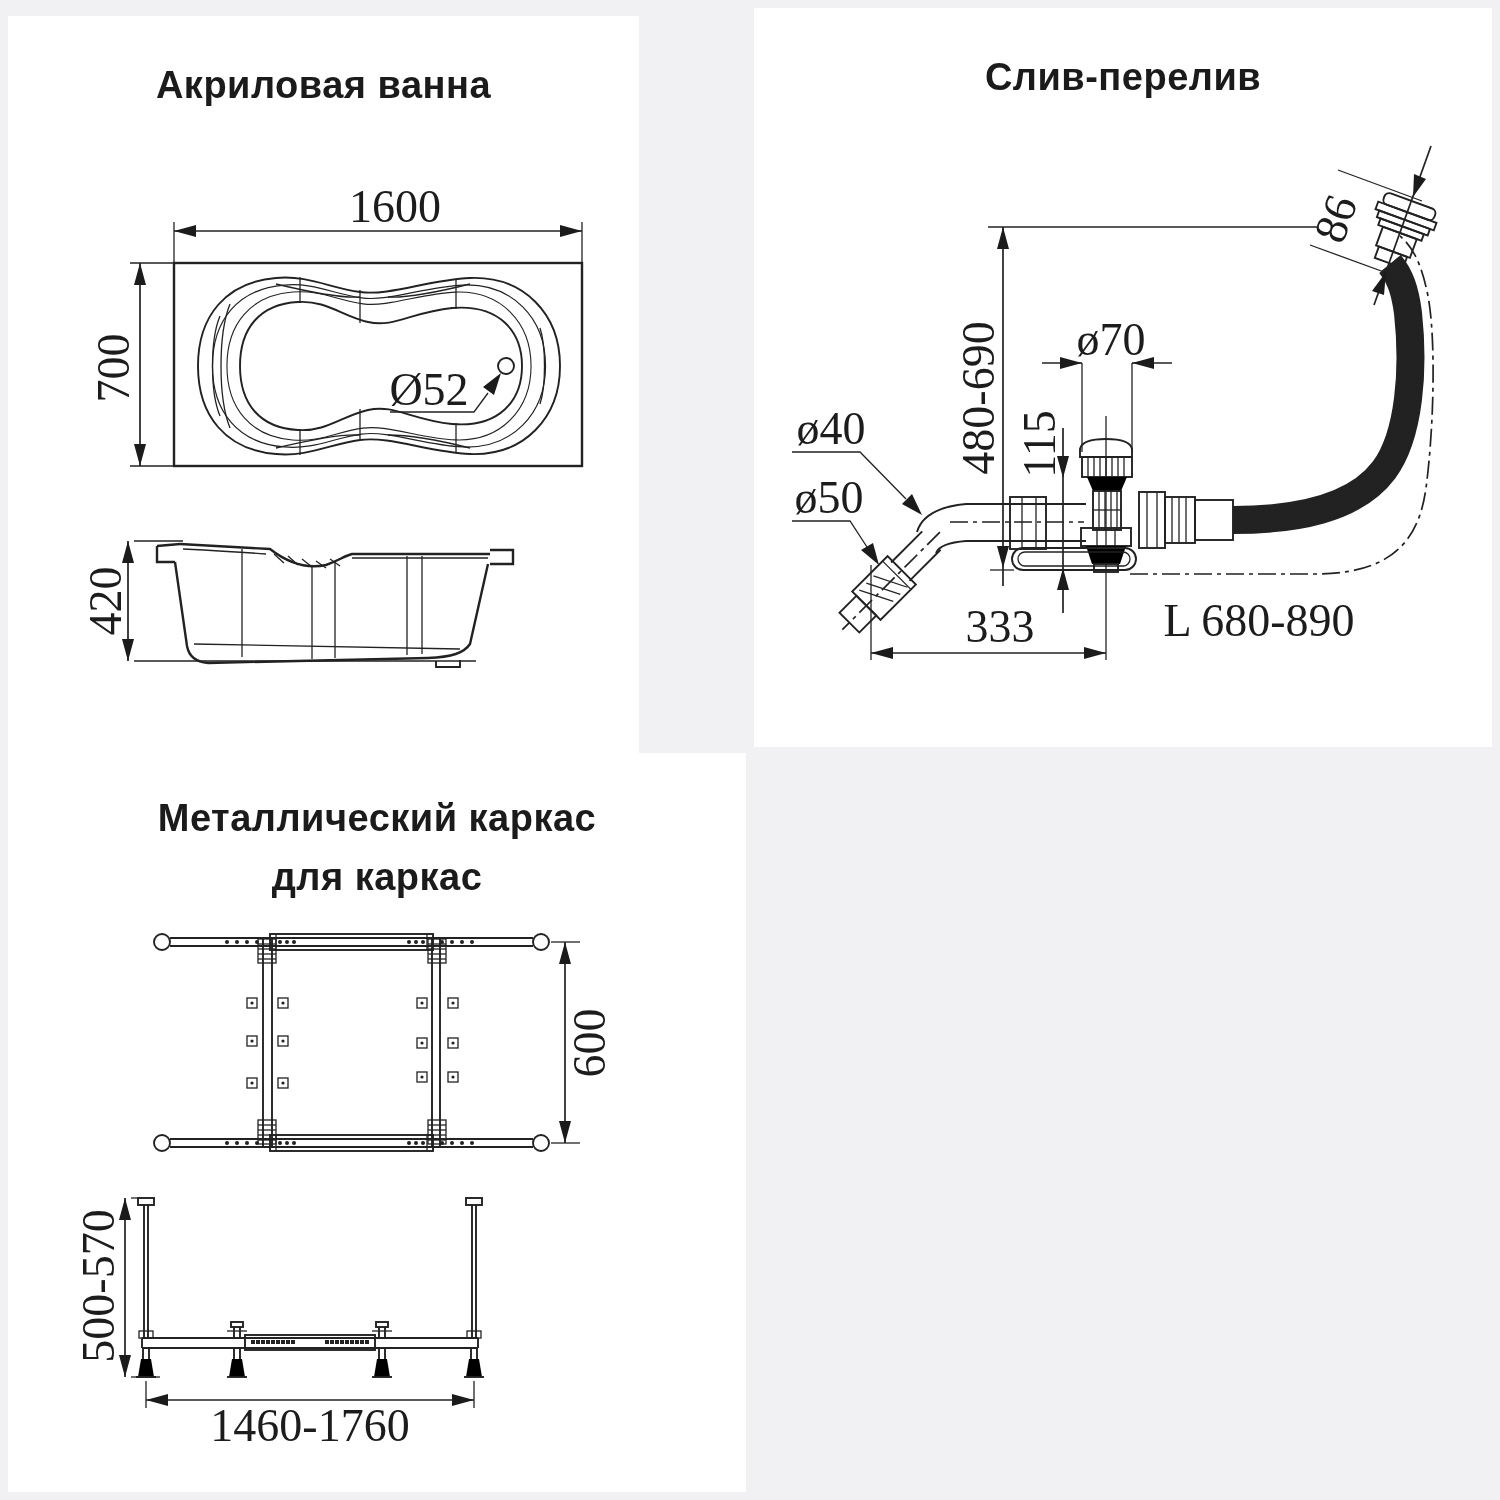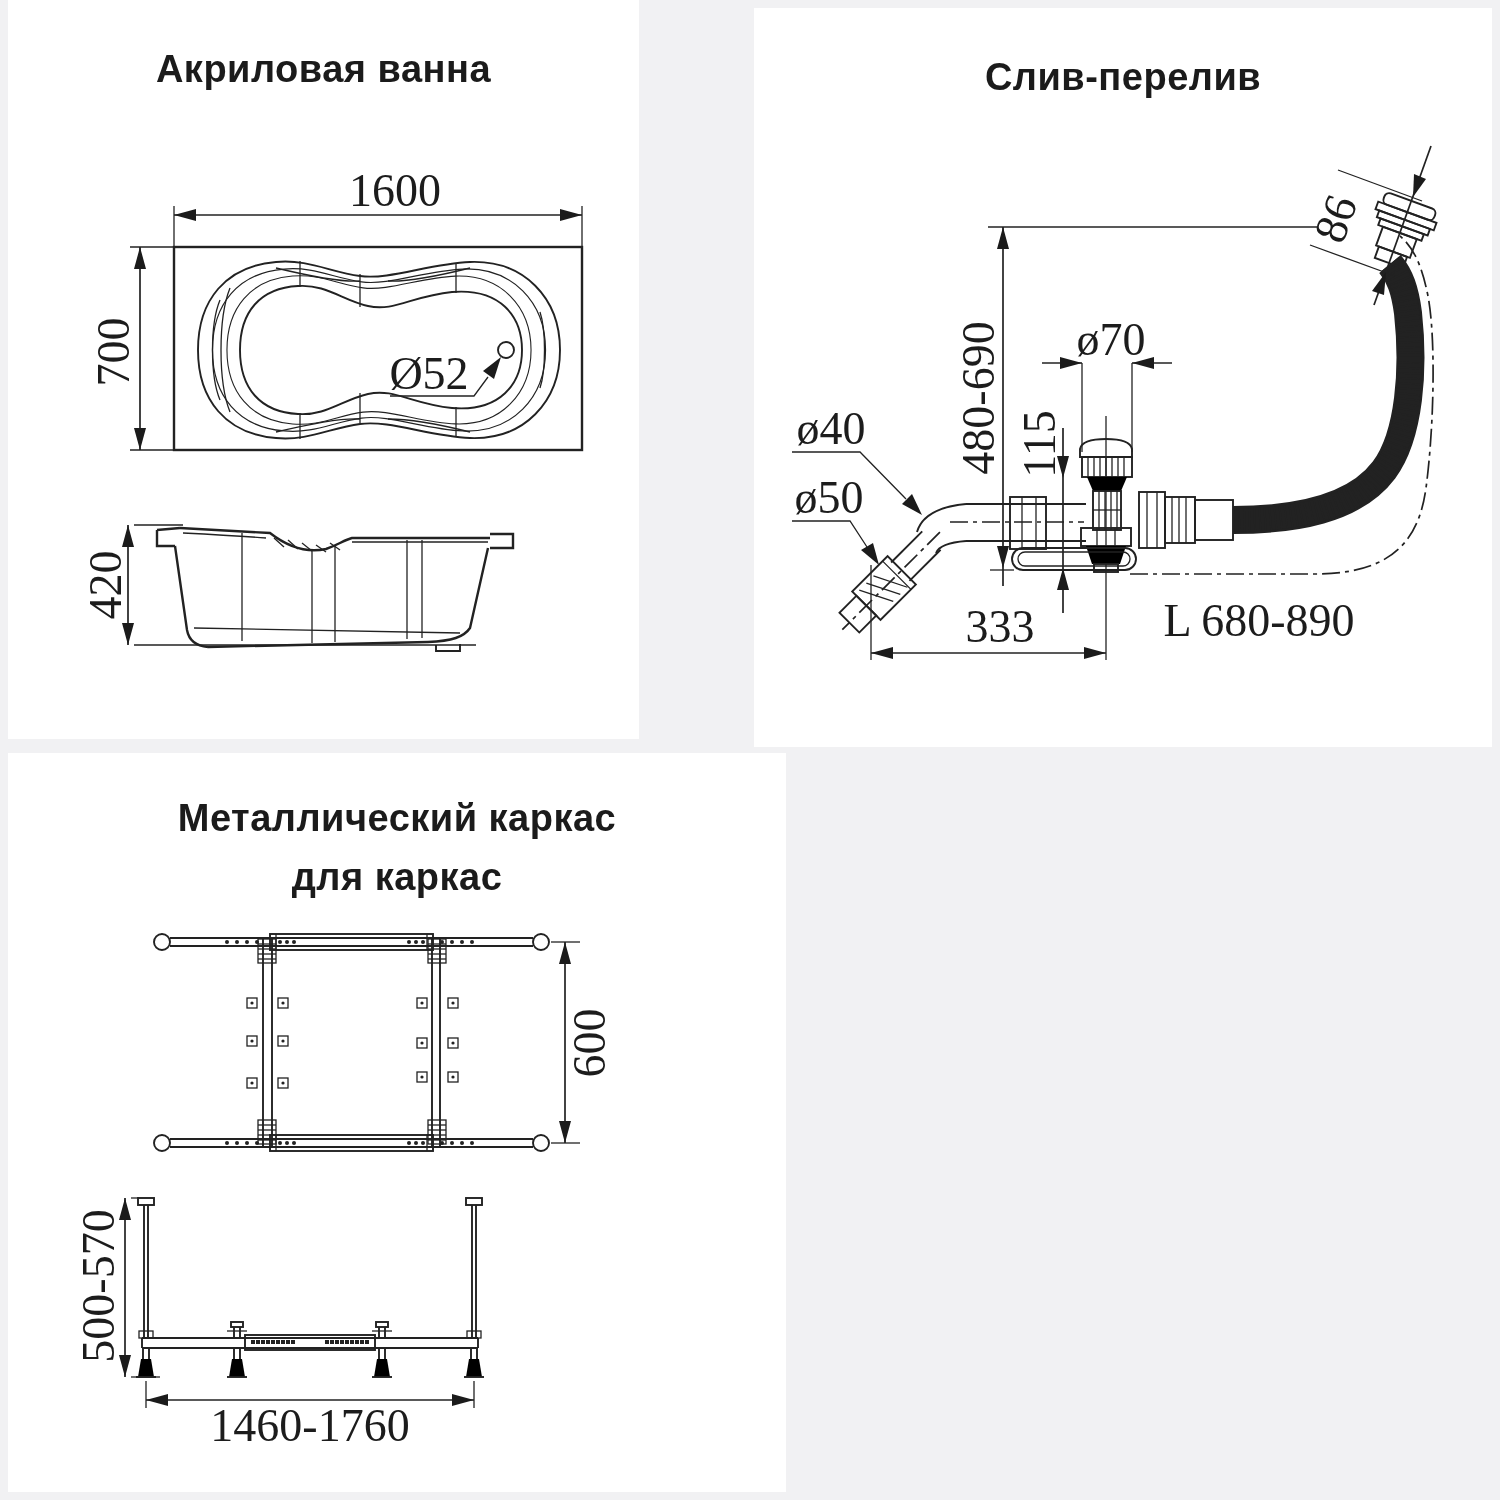--- a/index.html
+++ b/index.html
@@ -1,21 +1,21 @@
 <!DOCTYPE html>
 <html><head>
 <meta charset="utf-8">
 <style>
   html,body{margin:0;padding:0;background:#e9e9eb;}
   .canvas{position:relative;width:1500px;height:1500px;background:#f1f1f3;overflow:hidden;
           font-family:"Liberation Sans",sans-serif;}
   .panel{position:absolute;background:#ffffff;}
-  .panel-tl{left:8px;top:0;width:631px;height:739px;}
+  .panel-tl{left:8px;top:16px;width:631px;height:739px;}
   .panel-tr{left:754px;top:8px;width:738px;height:739px;}
-  .panel-bl{left:8px;top:753px;width:738px;height:739px;padding-left:40px;}
+  .panel-bl{left:8px;top:753px;width:738px;height:739px;}
   .ptitle{position:absolute;left:0;width:100%;text-align:center;color:#1b1b1b;
           font-size:38px;font-weight:bold;letter-spacing:.5px;line-height:1.55;}
   .t1{top:40px;}
   .t2{top:36px;}
   svg{position:absolute;left:0;top:0;}
   svg line,svg path,svg rect,svg circle,svg polyline,svg ellipse{fill:none;stroke:#222222;}
   .ln{stroke-width:2.4px;}
   .md{stroke-width:1.9px;}
   .tn{stroke-width:1.3px;}
   .dm{stroke-width:1.7px;}

